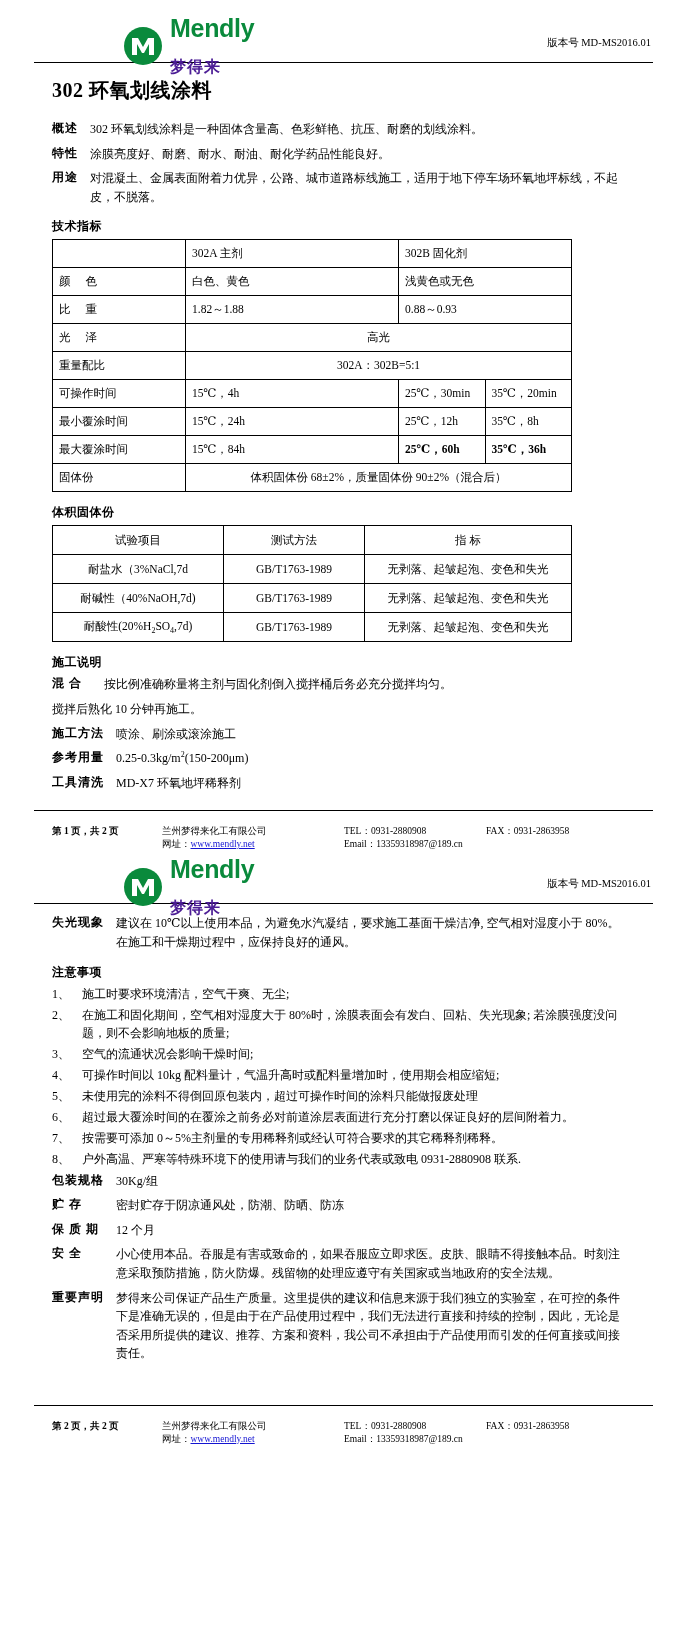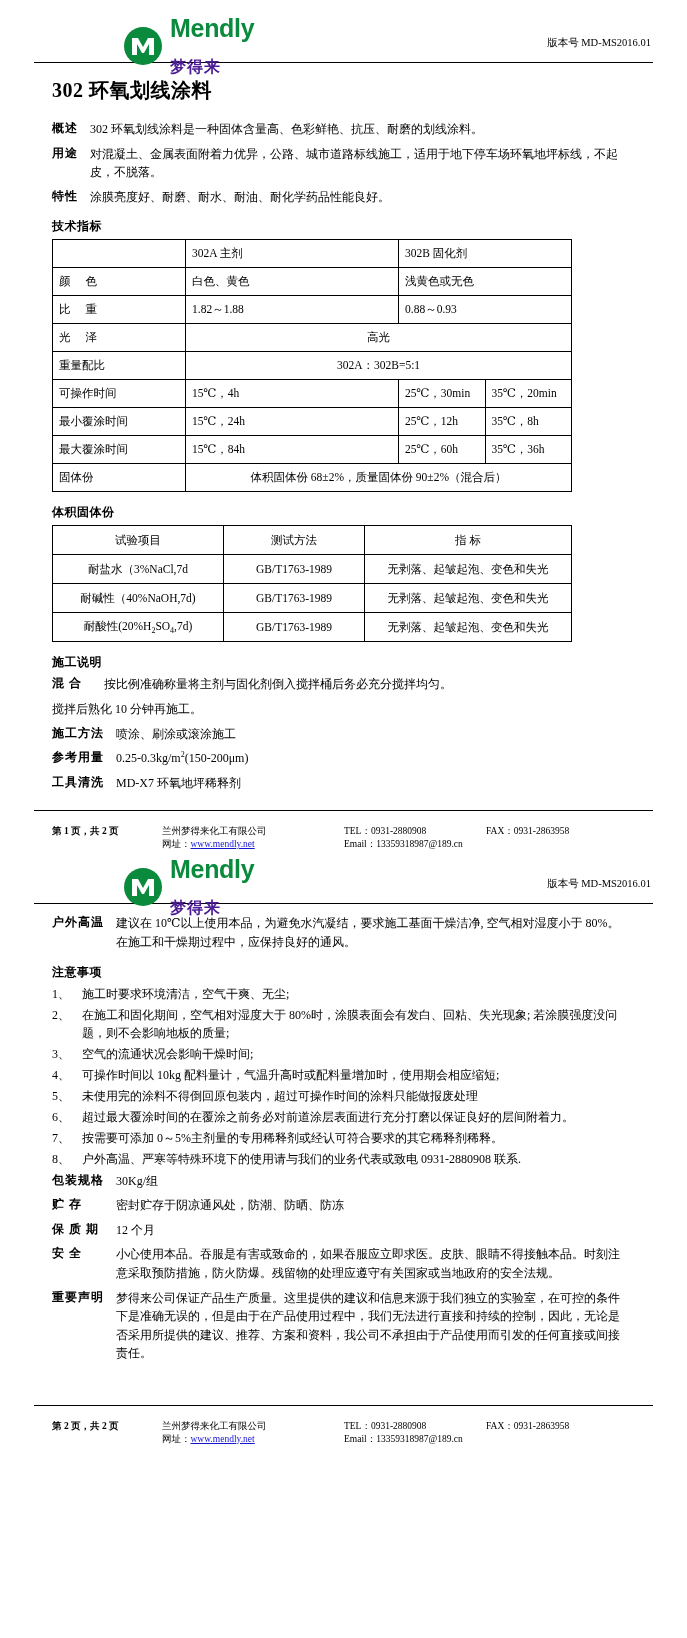--- a/index.html
+++ b/index.html
@@ -207,26 +207,26 @@
     </div>
     <div class="rule"></div>
 
     <h1 class="doc-title">302 环氧划线涂料</h1>
 
     <div class="block">
       <div class="lbl">概述</div>
       <div class="txt">302 环氧划线涂料是一种固体含量高、色彩鲜艳、抗压、耐磨的划线涂料。</div>
     </div>
     <div class="block">
+      <div class="lbl">特性</div>
+      <div class="txt">涂膜亮度好、耐磨、耐水、耐油、耐化学药品性能良好。</div>
+    </div>
+    <div class="block">
       <div class="lbl">用途</div>
       <div class="txt">对混凝土、金属表面附着力优异，公路、城市道路标线施工，适用于地下停车场环氧地坪标线，不起皮，不脱落。</div>
-    </div>
-    <div class="block">
-      <div class="lbl">特性</div>
-      <div class="txt">涂膜亮度好、耐磨、耐水、耐油、耐化学药品性能良好。</div>
     </div>
 
     <div class="section-head">技术指标</div>
 
     <table class="spec">
       <tbody>
           <tr>
         <td style="width:120px;"></td>
         <td style="width:200px;">302A 主剂</td>
         <td>302B 固化剂</td>
@@ -274,21 +274,21 @@
               <td style="border:0;padding:4px 6px;">35℃，8h</td>
             </tr>
           </tbody>
               </table>
         </td>
       </tr>
       <tr>
         <td>最大覆涂时间</td>
         <td>15℃，84h</td>
         <td style="padding:0;">
-          <table style="border-collapse:collapse;width:100%;">
+          <table style="border-collapse:collapse;width:100%;font-weight:bold;">
             <tbody>
                   <tr>
               <td style="border:0;border-right:1px solid #000;padding:4px 6px;width:50%;">25℃，60h</td>
               <td style="border:0;padding:4px 6px;">35℃，36h</td>
             </tr>
           </tbody>
               </table>
         </td>
       </tr>
       <tr>
@@ -385,21 +385,21 @@
           <span class="logo-cn">梦得来</span>
         </div>
       </div>
       <div class="version">版本号 MD-MS2016.01</div>
     </div>
     <div class="rule"></div>
 
     <div class="gap"></div>
 
     <div class="block">
-      <div class="lbl wide bold">户外高温</div>
+      <div class="lbl wide bold">失光现象</div>
       <div class="txt" style="padding-left:12px;">建议在 10℃以上使用本品，为避免水汽凝结，要求施工基面干燥洁净, 空气相对湿度小于 80%。在施工和干燥期过程中，应保持良好的通风。</div>
     </div>
 
     <div class="section-head">注意事项</div>
 
     <ol class="notes">
       <li>
           <span class="num">1、</span>
           <span class="body">施工时要求环境清洁，空气干爽、无尘;</span>
         </li>

